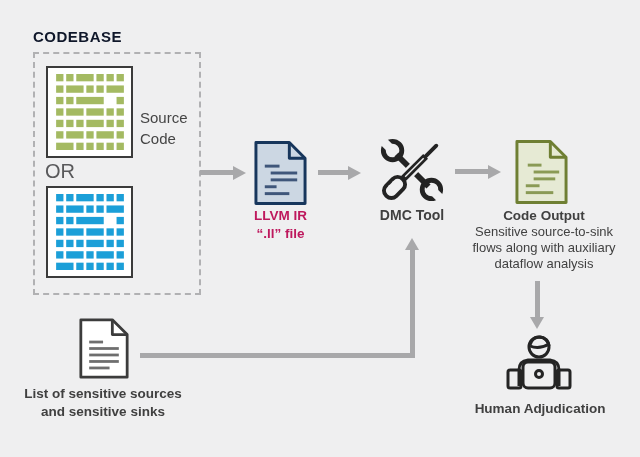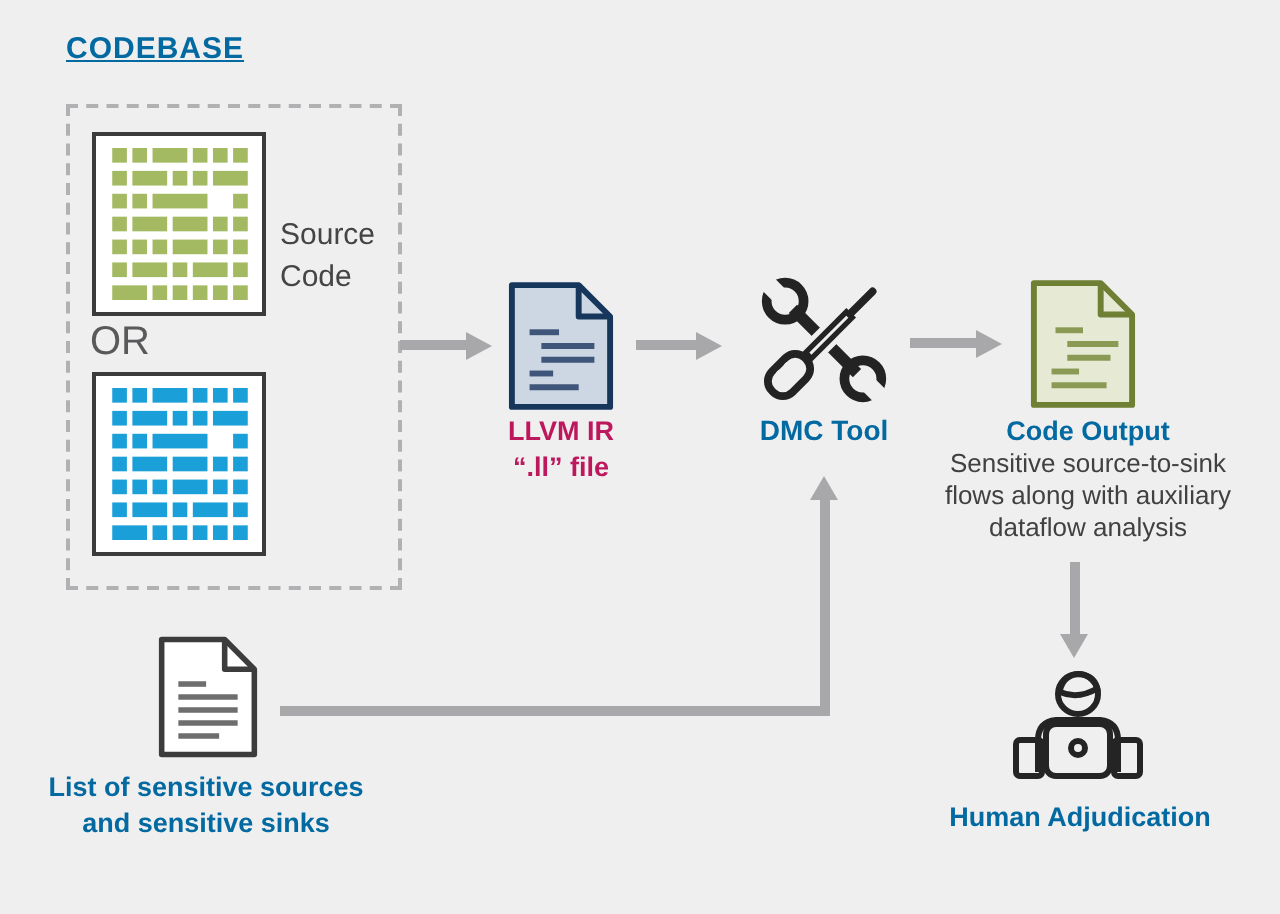--- a/index.html
+++ b/index.html
@@ -6,41 +6,41 @@
   body { font-family:"Liberation Sans", sans-serif; }
   .canvas {
     position:relative; width:640px; height:457px;
     background:#efeff0; overflow:hidden;
     font-family:"Liberation Sans", sans-serif;
     color:#3d3d3d;
   }
   .abs { position:absolute; }
 
   .codebase-title {
-    left:33px; top:16px; font-size:15px; font-weight:bold;
-    color:#0369a1; letter-spacing:0.5px;text-decoration:underline;
+    left:33px; top:28px; font-size:15px; font-weight:bold;
+    color:#0f172a; letter-spacing:0.5px;
   }
   .dashed-box {
     left:33px; top:52px; width:168px; height:243px;
     border:2px dashed #b1b1b3;
   }
   .matrix-box {
     width:87px; height:92px; background:#ffffff;
     border:2px solid #3b3b3b;
     display:flex; align-items:center; justify-content:center;
   }
   .src-box { left:46px; top:66px; }
   .bin-box { left:46px; top:186px; }
 
   .side-label { font-size:15px; line-height:21px; color:#454545;margin-top:12px; }
   .src-label { left:140px; top:95px; }
   .bin-label { left:140px; top:203px; }
   .or-label  { left:45px; top:160px; font-size:20px; color:#59595b; }
 
-  .caption { text-align:center; font-weight:bold; font-size:13.5px; color:#0369a1; line-height:18px; }
+  .caption { text-align:center; font-weight:bold; font-size:13.5px; color:#404040; line-height:18px; }
   .llvm-caption { left:238px; top:207px; width:85px; color:#be185d; }
   .dmc-caption  { left:368px; top:206px; width:88px; }
   .out-caption  { left:458px; top:207px; width:172px; }
   .out-desc     { left:450px; top:224px; width:188px; text-align:center;
                   font-size:13px; line-height:16px; color:#414141; }
   .human-caption{ left:460px; top:400px; width:160px; }
   .list-caption { left:10px;  top:385px; width:186px; }
 
   .doc-llvm { left:253px; top:139px; }
   .doc-out  { left:514px; top:138px; }

